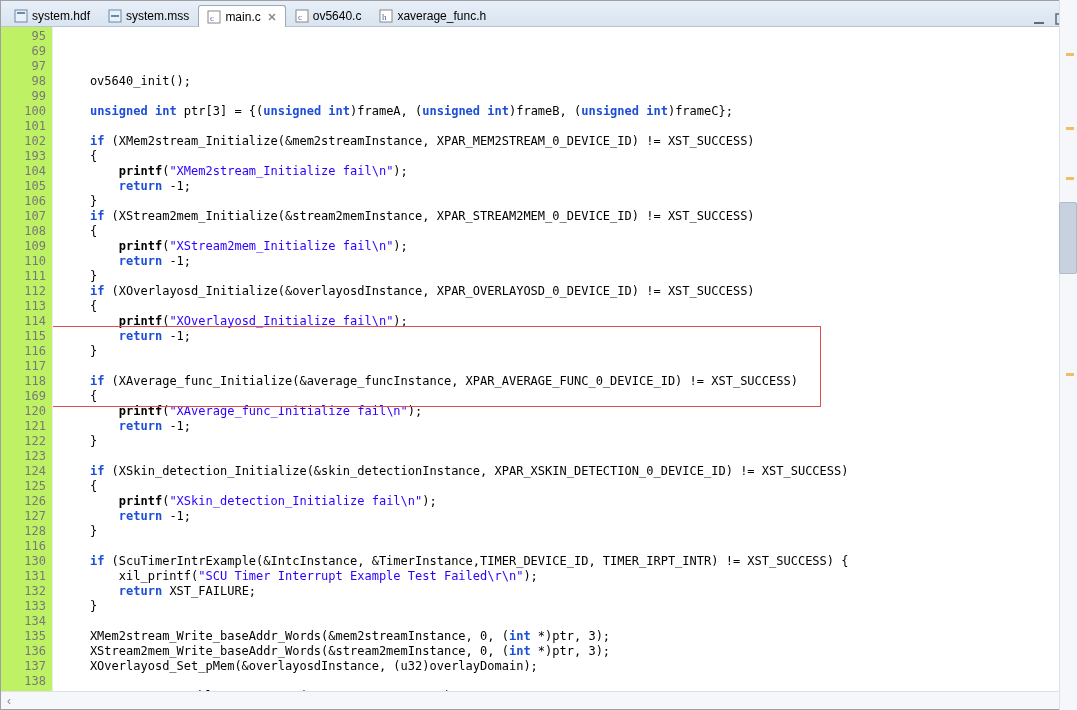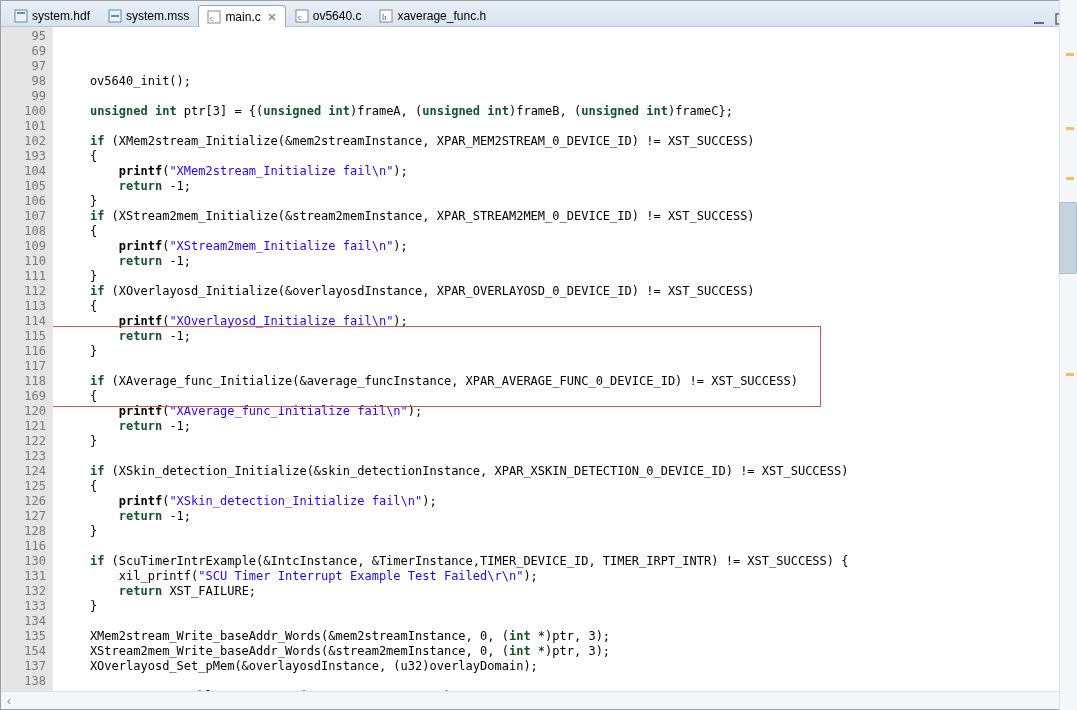--- a/index.html
+++ b/index.html
@@ -6,29 +6,29 @@
 body { font-family: "Segoe UI", Tahoma, sans-serif; font-size: 12px; background: #fff; overflow: hidden; }
 .container { display: flex; flex-direction: column; width: 1077px; height: 710px; border: 1px solid #a0a0a0; background: #ecf3fb; }
 .tabbar { display: flex; align-items: flex-end; height: 26px; background: linear-gradient(#e8eff8,#d8e4f0); border-bottom: 1px solid #b8c4d0; padding-left: 4px; position: relative; }
 .tab { display: flex; align-items: center; gap: 4px; padding: 3px 8px; border: 1px solid transparent; border-bottom: none; border-radius: 3px 3px 0 0; cursor: pointer; height: 22px; }
 .tab.active { background: #fff; border-color: #9aa8b8; position: relative; top: 1px; }
 .tab-icon { width: 14px; height: 14px; display: inline-block; }
 .tab-close { width: 10px; height: 10px; margin-left: 2px; }
 .toolbar-right { margin-left: auto; display: flex; gap: 8px; padding-right: 8px; align-items: center; }
 .mini-btn { width: 14px; height: 14px; display: inline-block; }
 .editor-area { display: flex; flex: 1; background: #fff; overflow: hidden; }
-.gutter { width: 52px; background: #e5e5e5; text-align: right; padding: 2px 6px 2px 2px; color: #787878; font-family: Consolas, monospace; font-size: 12px; line-height: 15px; border-right: 1px solid #ededed; user-select: none; }
+.gutter { width: 52px; background: #bef264; text-align: right; padding: 2px 6px 2px 2px; color: #787878; font-family: Consolas, monospace; font-size: 12px; line-height: 15px; border-right: 1px solid #ededed; user-select: none; }
 .code { flex: 1; font-family: Consolas, monospace; font-size: 12px; line-height: 15px; white-space: pre; padding: 2px 0 2px 8px; color: #000; position: relative; overflow: hidden; }
 .ov { position: absolute; right: 0; top: 0; width: 18px; height: 100%; background: #f5f7fa; border-left: 1px solid #dbe2ea; }
 .ov-scroll { position:absolute; right:0; width:18px; background:#c8d2de; border:1px solid #b0bcc8; border-radius:2px;}
 .ov-mark { position: absolute; right: 3px; width: 8px; height: 3px; background: #f0c060; }
 .hscroll { height: 18px; background: #f5f7fa; border-top: 1px solid #dbe2ea; display: flex; align-items: center; }
 .hscroll .arrow { width: 16px; height: 16px; display: flex; align-items:center; justify-content:center; color:#888;}
 .hscroll .track { flex:1; height:16px; }
-.kw { color: #14532d; font-weight: bold; }
+.kw { color: #1d4ed8; font-weight: bold; }
 .str { color: #2a00ff; }
 .fn { font-weight: bold; text-align: center; }
 .highlight-box { position: absolute; border: 1px solid #e05050; pointer-events: none; }
 .line { height: 15px; }
 svg { display: block; }
 </style>
 </head>
 <body>
 
 <div class="container">
@@ -133,21 +133,21 @@
         <div class="line">126</div>
         <div class="line">127</div>
         <div class="line">128</div>
         <div class="line">116</div>
         <div class="line">130</div>
         <div class="line">131</div>
         <div class="line">132</div>
         <div class="line">133</div>
         <div class="line">134</div>
         <div class="line">135</div>
-        <div class="line">154</div>
+        <div class="line">136</div>
         <div class="line">137</div>
         <div class="line">138</div>
       </div>
     <div class="code" id="code">
       <div class="highlight-box" id="hlbox" style="left: -2px; top: 299px; width: 770px; height: 81px;"></div>
     <div class="line"><span>    ov5640_init();</span></div><div class="line"><span></span></div><div class="line"><span>    </span><span class="kw">unsigned int</span><span> ptr[3] = {(</span><span class="kw">unsigned int</span><span>)frameA, (</span><span class="kw">unsigned int</span><span>)frameB, (</span><span class="kw">unsigned int</span><span>)frameC};</span></div><div class="line"><span></span></div><div class="line"><span>    </span><span class="kw">if</span><span> (XMem2stream_Initialize(&amp;mem2streamInstance, XPAR_MEM2STREAM_0_DEVICE_ID) != XST_SUCCESS)</span></div><div class="line"><span>    {</span></div><div class="line"><span>        </span><span class="fn">printf</span><span>(</span><span class="str">"XMem2stream_Initialize fail\n"</span><span>);</span></div><div class="line"><span>        </span><span class="kw">return</span><span> -1;</span></div><div class="line"><span>    }</span></div><div class="line"><span>    </span><span class="kw">if</span><span> (XStream2mem_Initialize(&amp;stream2memInstance, XPAR_STREAM2MEM_0_DEVICE_ID) != XST_SUCCESS)</span></div><div class="line"><span>    {</span></div><div class="line"><span>        </span><span class="fn">printf</span><span>(</span><span class="str">"XStream2mem_Initialize fail\n"</span><span>);</span></div><div class="line"><span>        </span><span class="kw">return</span><span> -1;</span></div><div class="line"><span>    }</span></div><div class="line"><span>    </span><span class="kw">if</span><span> (XOverlayosd_Initialize(&amp;overlayosdInstance, XPAR_OVERLAYOSD_0_DEVICE_ID) != XST_SUCCESS)</span></div><div class="line"><span>    {</span></div><div class="line"><span>        </span><span class="fn">printf</span><span>(</span><span class="str">"XOverlayosd_Initialize fail\n"</span><span>);</span></div><div class="line"><span>        </span><span class="kw">return</span><span> -1;</span></div><div class="line"><span>    }</span></div><div class="line"><span></span></div><div class="line"><span>    </span><span class="kw">if</span><span> (XAverage_func_Initialize(&amp;average_funcInstance, XPAR_AVERAGE_FUNC_0_DEVICE_ID) != XST_SUCCESS)</span></div><div class="line"><span>    {</span></div><div class="line"><span>        </span><span class="fn">printf</span><span>(</span><span class="str">"XAverage_func_Initialize fail\n"</span><span>);</span></div><div class="line"><span>        </span><span class="kw">return</span><span> -1;</span></div><div class="line"><span>    }</span></div><div class="line"><span></span></div><div class="line"><span>    </span><span class="kw">if</span><span> (XSkin_detection_Initialize(&amp;skin_detectionInstance, XPAR_XSKIN_DETECTION_0_DEVICE_ID) != XST_SUCCESS)</span></div><div class="line"><span>    {</span></div><div class="line"><span>        </span><span class="fn">printf</span><span>(</span><span class="str">"XSkin_detection_Initialize fail\n"</span><span>);</span></div><div class="line"><span>        </span><span class="kw">return</span><span> -1;</span></div><div class="line"><span>    }</span></div><div class="line"><span></span></div><div class="line"><span>    </span><span class="kw">if</span><span> (ScuTimerIntrExample(&amp;IntcInstance, &amp;TimerInstance,TIMER_DEVICE_ID, TIMER_IRPT_INTR) != XST_SUCCESS) {</span></div><div class="line"><span>        xil_printf(</span><span class="str">"SCU Timer Interrupt Example Test Failed\r\n"</span><span>);</span></div><div class="line"><span>        </span><span class="kw">return</span><span> XST_FAILURE;</span></div><div class="line"><span>    }</span></div><div class="line"><span></span></div><div class="line"><span>    XMem2stream_Write_baseAddr_Words(&amp;mem2streamInstance, 0, (</span><span class="kw">int</span><span> *)ptr, 3);</span></div><div class="line"><span>    XStream2mem_Write_baseAddr_Words(&amp;stream2memInstance, 0, (</span><span class="kw">int</span><span> *)ptr, 3);</span></div><div class="line"><span>    XOverlayosd_Set_pMem(&amp;overlayosdInstance, (u32)overlayDomain);</span></div><div class="line"><span></span></div><div class="line"><span>    XMem2stream_EnableAutoRestart(&amp;mem2streamInstance);</span></div></div>
     <div class="ov" id="ovruler">
       <div class="ov-scroll" id="ovthumb" style="top: 202px; height: 72px;"></div>
     <div class="ov-mark" style="top: 53px;"></div>
         <div class="ov-mark" style="top: 127px;"></div>

